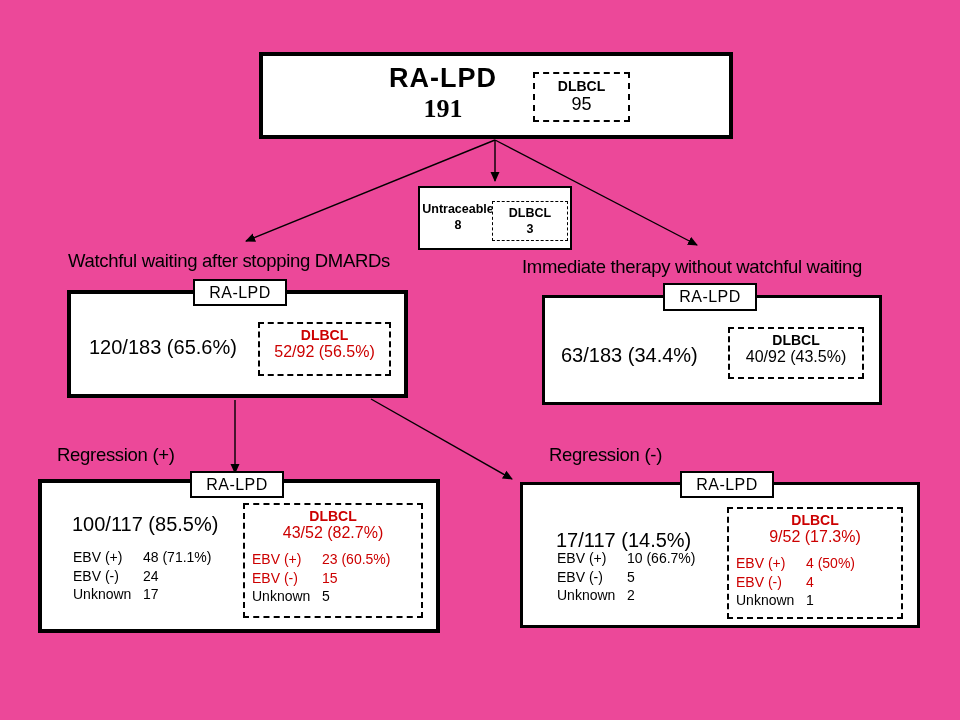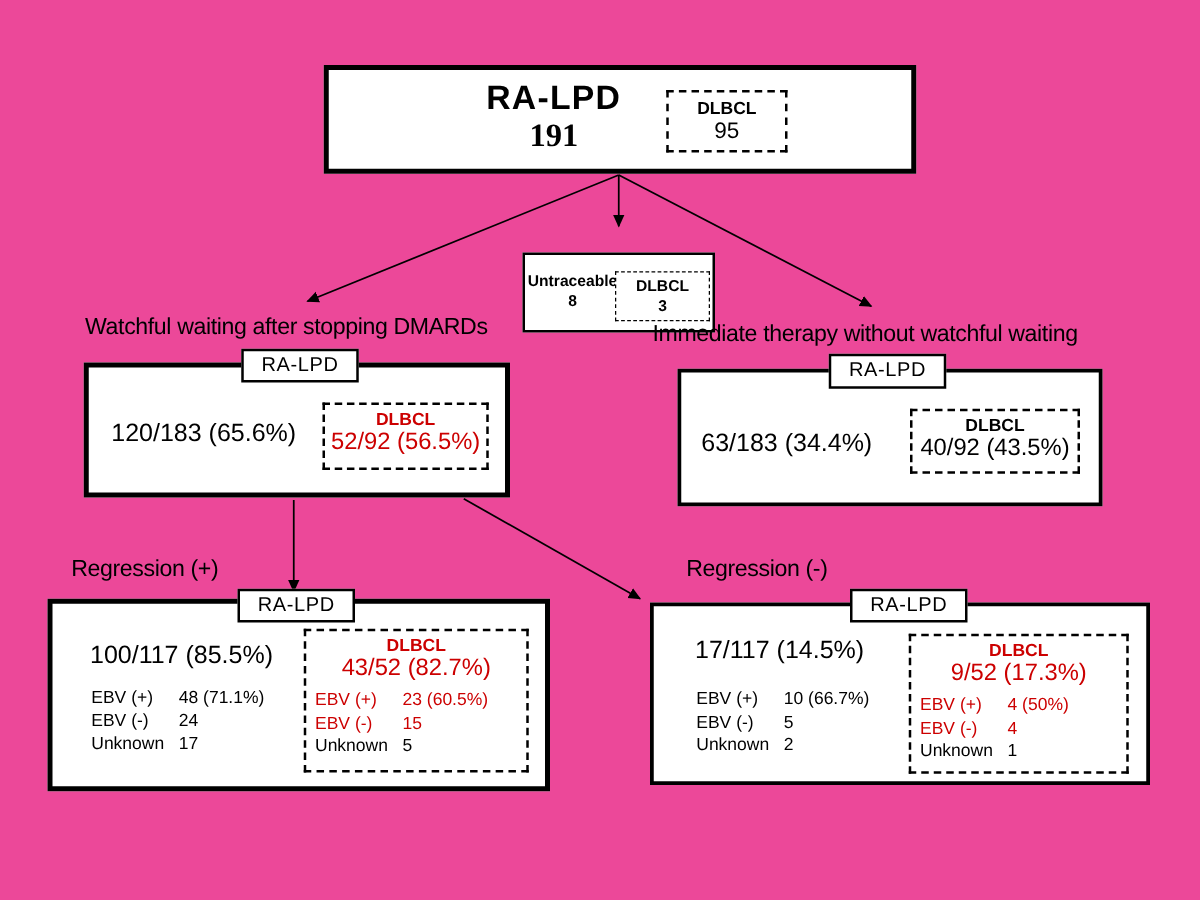--- a/index.html
+++ b/index.html
@@ -36,21 +36,21 @@
   .branch-label {
     position: absolute; font-size: 18.5px; letter-spacing: -0.3px;
     white-space: nowrap; z-index: 1;
   }
   .value { position: absolute; font-size: 20px; white-space: nowrap; }
   .rows { position: absolute; font-size: 14px; font-weight: normal; line-height: 18.5px; }
   .row { display: flex; white-space: nowrap; }
   .row .lbl { width: 70px; }
   .red { color: var(--red); }
   .dlbcl-title { font-size: 14px; font-weight: bold; padding-top: 3px; }
-  .dlbcl-value { font-size: 19px; white-space: nowrap; }
+  .dlbcl-value { font-size: 16px; white-space: nowrap; }
   .big-title { font-size: 27px; font-weight: bold; line-height: 32px; letter-spacing: 1px; }
   .big-count { font-size: 26px; font-weight: bold; line-height: 30px; font-family: Liberation Serif, serif; }
   .small-cell { font-size: 12.5px; font-weight: bold; line-height: 16px; text-align: center; }
 </style>
 </head>
 <body>
 
 <div class="canvas">
 
   <svg class="arrows" viewBox="0 0 960 720">
@@ -70,21 +70,21 @@
     <div style="position:absolute; left:60px; top:6px; width:240px; text-align:center;">
       <div class="big-title">RA-LPD</div>
       <div class="big-count">191</div>
     </div>
     <div class="dashedbox" style="left:270px; top:16px; width:97px; height:50px;">
       <div style="font-size:14px; font-weight:bold; padding-top:4px;">DLBCL</div>
       <div style="font-size:18px;">95</div>
     </div>
   </div>
 
-  <div class="box bw2" style="left:418px; top:186px; width:154px; height:64px;margin-top:16px;">
+  <div class="box bw2" style="left:418px; top:186px; width:154px; height:64px;">
     <div class="small-cell" style="position:absolute; left:1px; top:13px; width:74px;">
       <div>Untraceable</div>
       <div>8</div>
     </div>
     <div class="dashedbox thin-dash" style="left:72px; top:13px; width:76px; height:40px;">
       <div class="small-cell" style="padding-top:3px;">
         <div>DLBCL</div>
         <div>3</div>
       </div>
     </div>
@@ -144,21 +144,21 @@
           <span class="lbl">Unknown</span>
           <span>5</span>
         </div>
       </div>
     </div>
   </div>
 
   <div class="branch-label" style="left:549px; top:444px;">Regression (-)</div>
   <div class="tab" style="left:680px; top:471px; width:94px; height:27px;">RA-LPD</div>
   <div class="box bw3" style="left:520px; top:482px; width:400px; height:146px;">
-    <div class="value" style="left:33px; top:24px;">17/117 (14.5%)</div>
+    <div class="value" style="left:33px; top:44px;">17/117 (14.5%)</div>
     <div class="rows" style="left:34px; top:64px;">
       <div class="row">
         <span class="lbl">EBV (+)</span>
         <span>10 (66.7%)</span>
       </div>
       <div class="row">
         <span class="lbl">EBV (-)</span>
         <span>5</span>
       </div>
       <div class="row">

